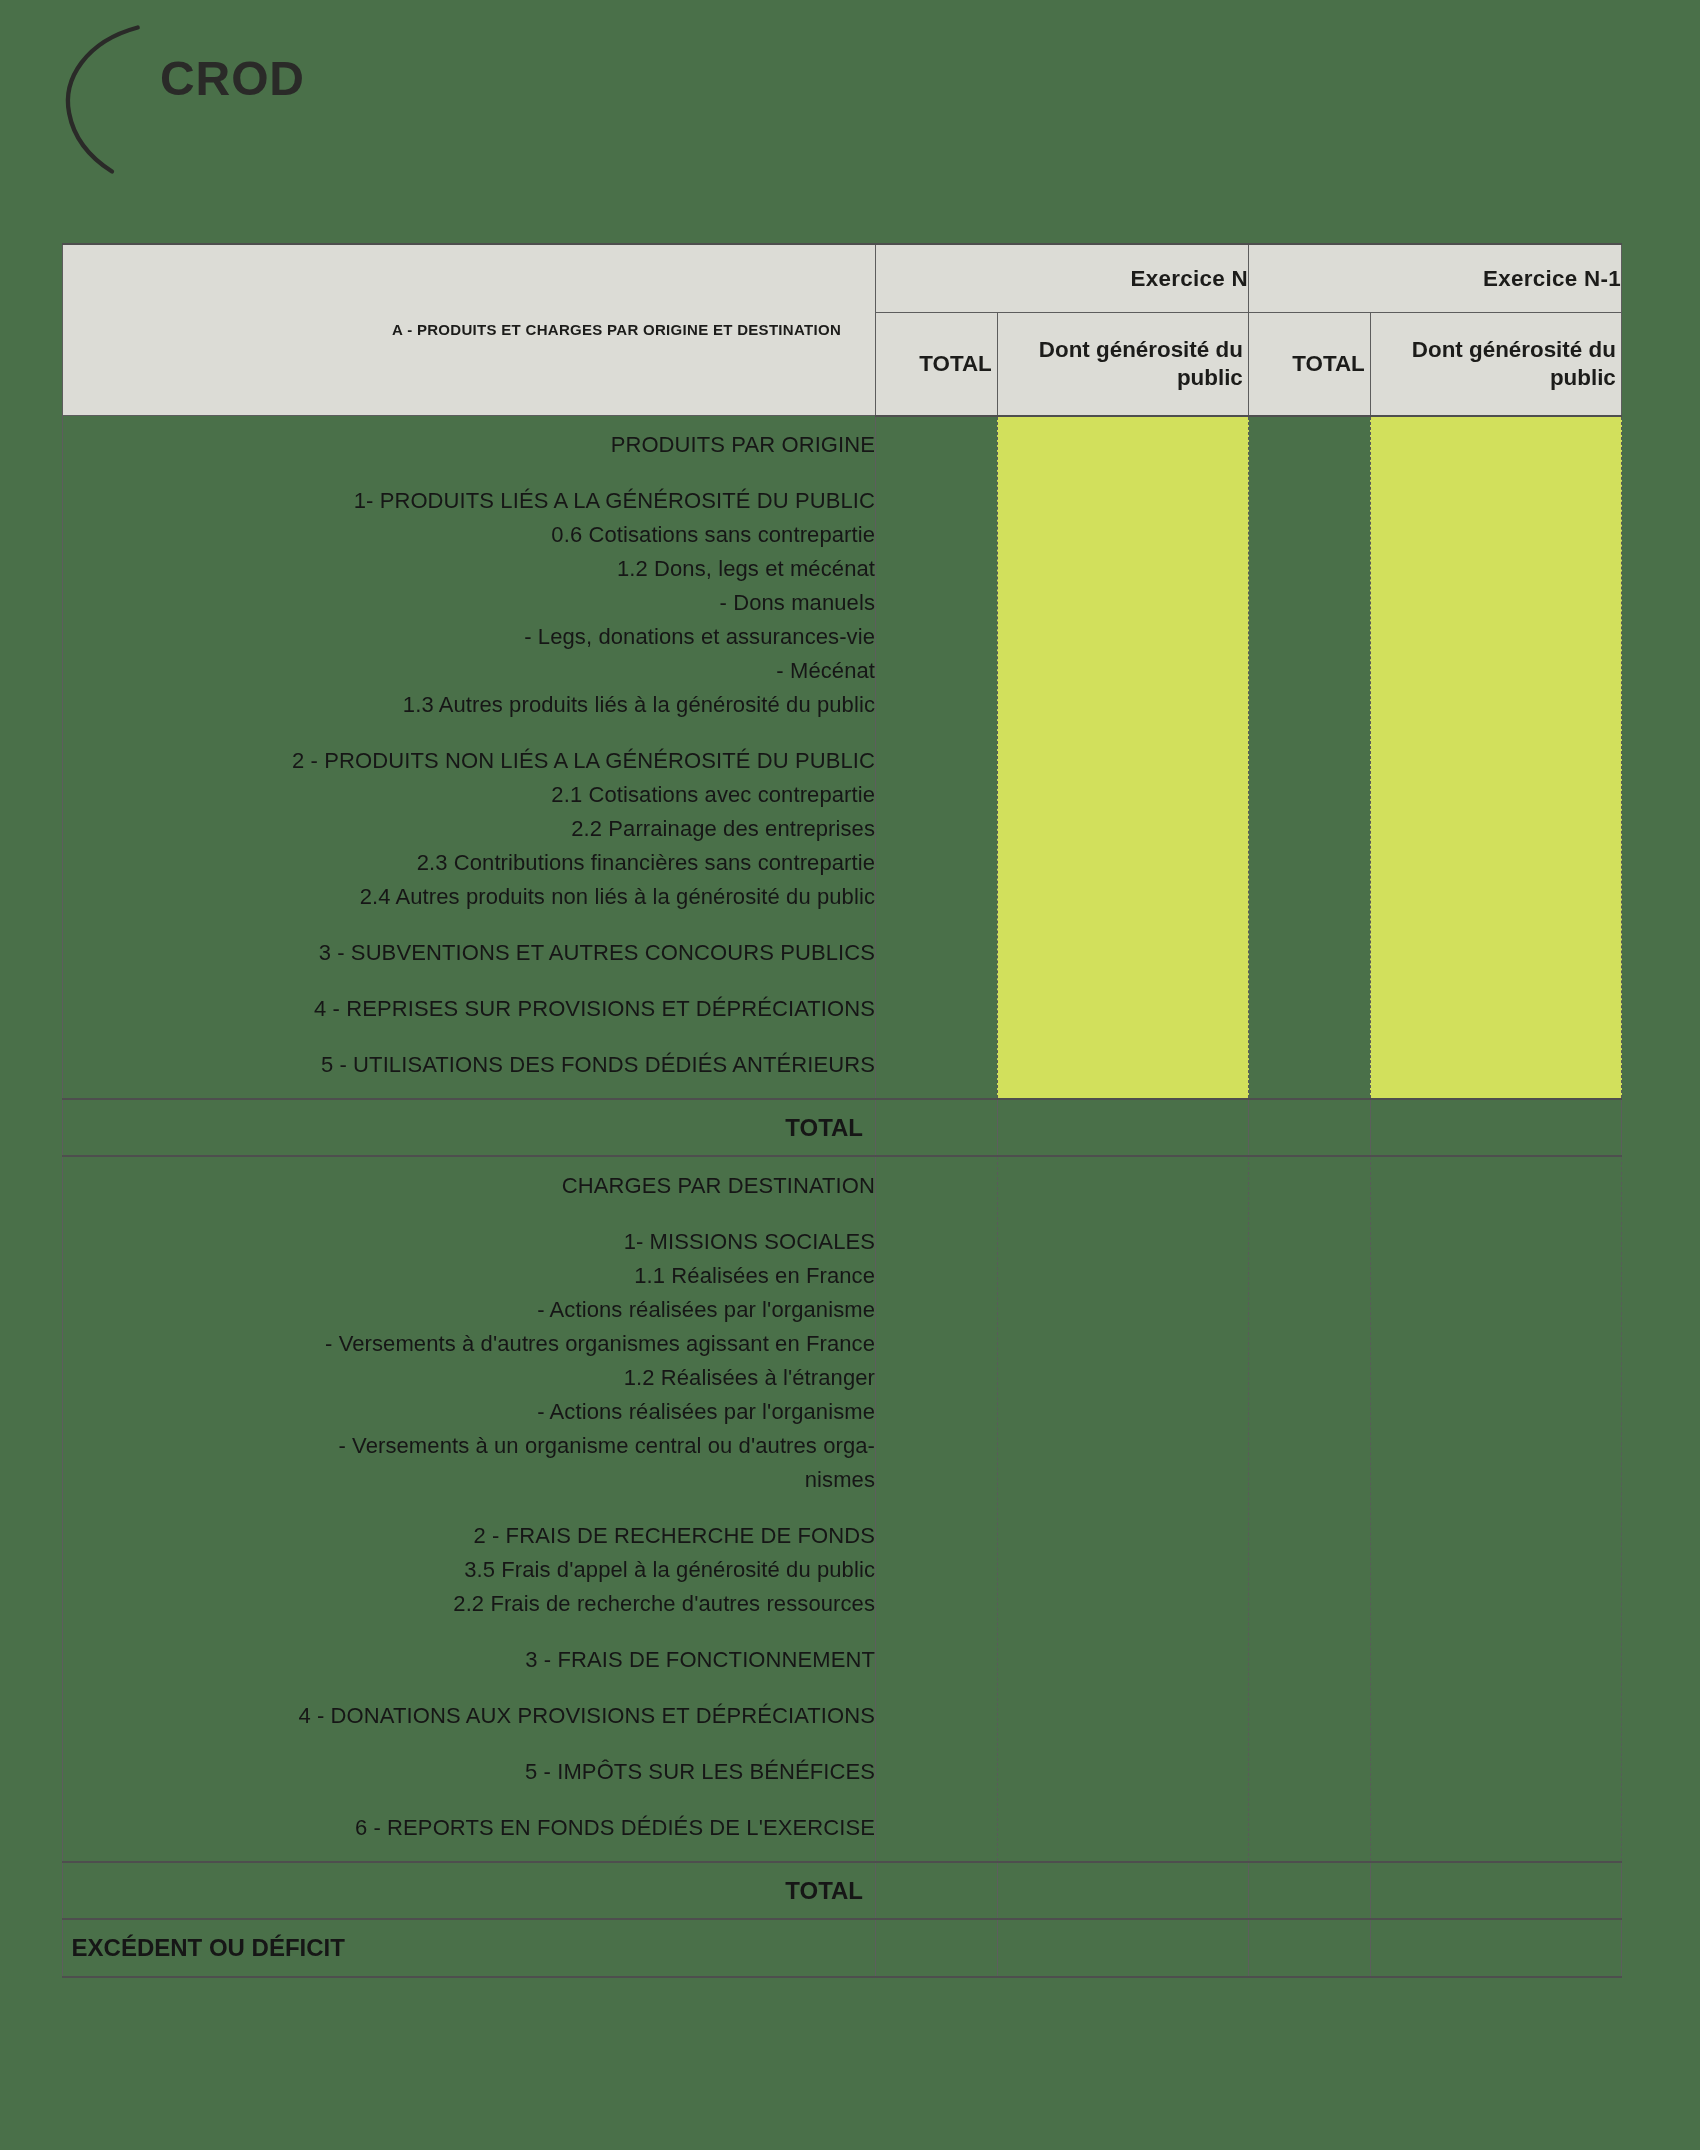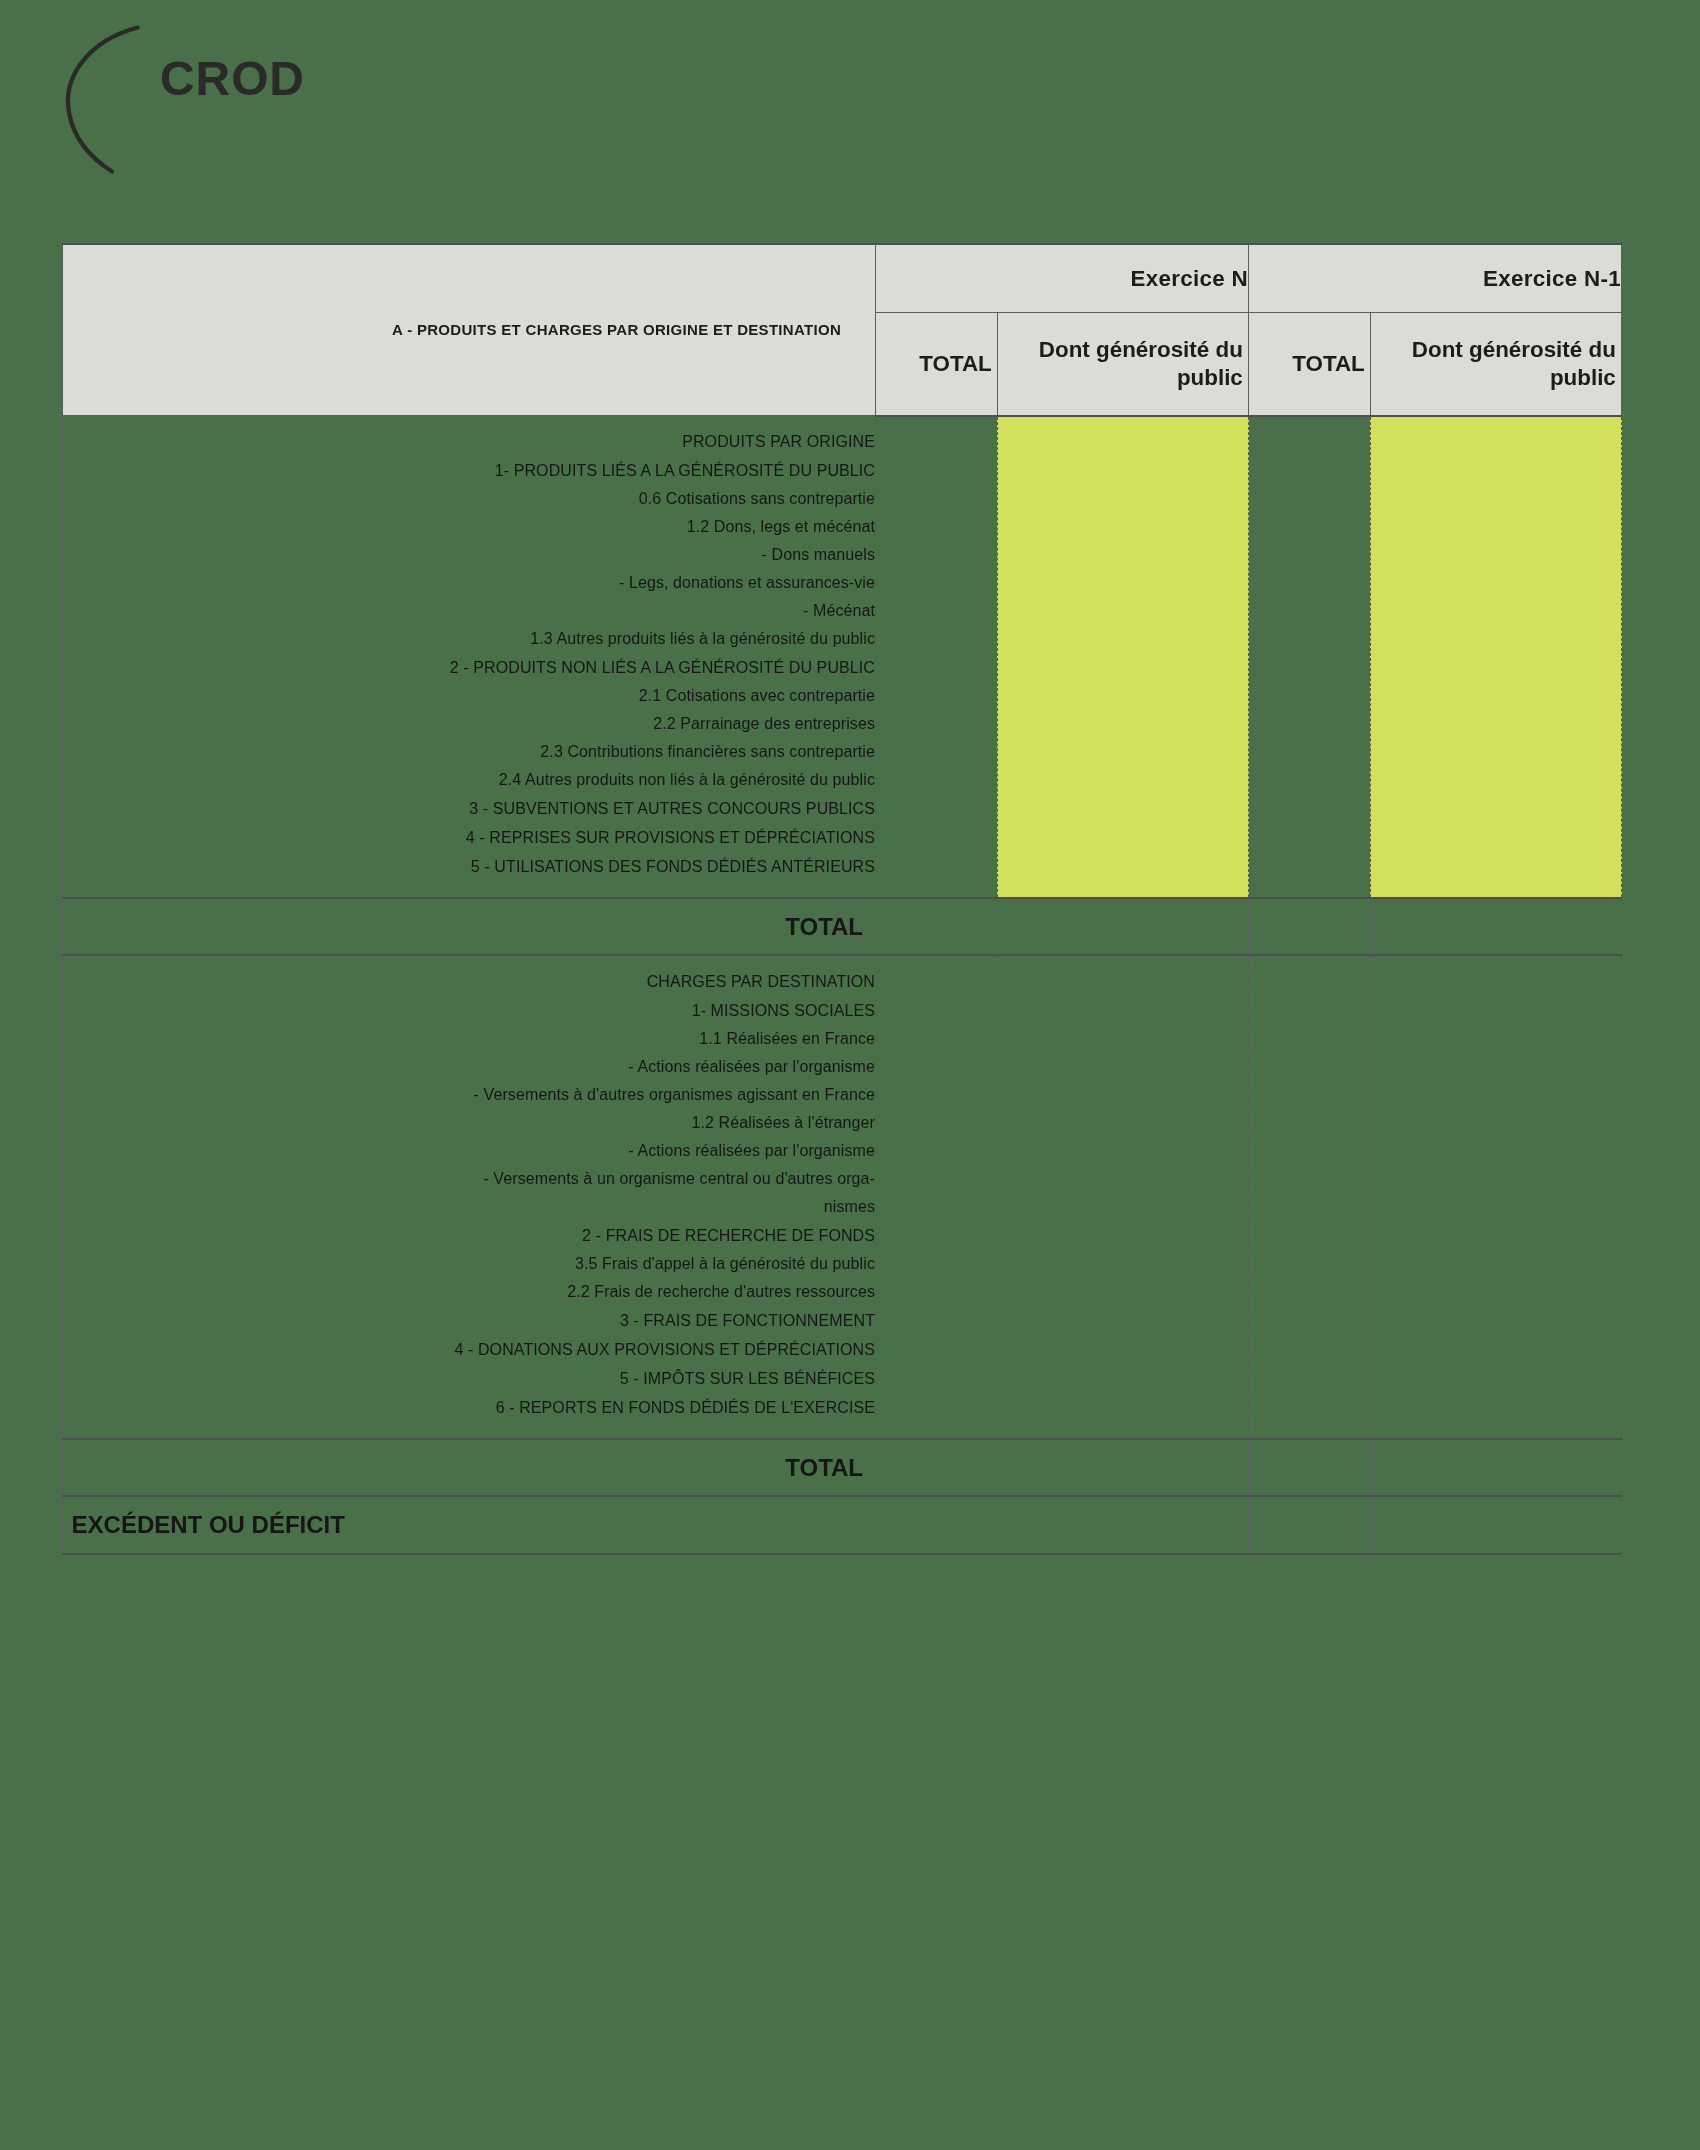--- a/index.html
+++ b/index.html
@@ -103,32 +103,32 @@
   td.cell-num.hl { background: #d2e05c; }
 
   td.block-label {
     color: #161616;
     padding: 12px 0 15.5px 0;
     border-top: none;
     border-bottom: none;
   }
 
   .line {
-    font-size: 16px;
+    font-size: 22px;
     line-height: 1.0;
     padding: 6px 0;
     white-space: nowrap;
     letter-spacing: 0.1px;
   }
   .lvl0 { padding-left: 8.6px; }
   .lvl1 { padding-left: 36px; }
   .lvl2 { padding-left: 60px; }
   .lvl3 { padding-left: 79px; }
   .lvlwrap { padding-left: 0px; }
-  .gap-top { margin-top: 1px; }
+  .gap-top { margin-top: 22px; }
 
   
   tr.total-row td.total-label {
     text-align: right;
     font-size: 24px;
     font-weight: 700;
     color: #161616;
     padding: 13.8px 12px 13.8px 0;
     border-top: 2.6px solid #4e4e4e;
     border-bottom: 2.6px solid #4e4e4e;

